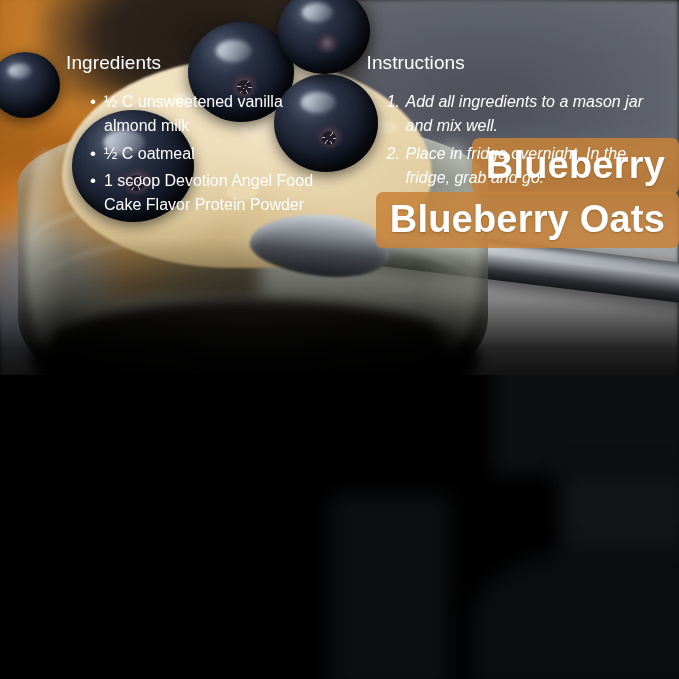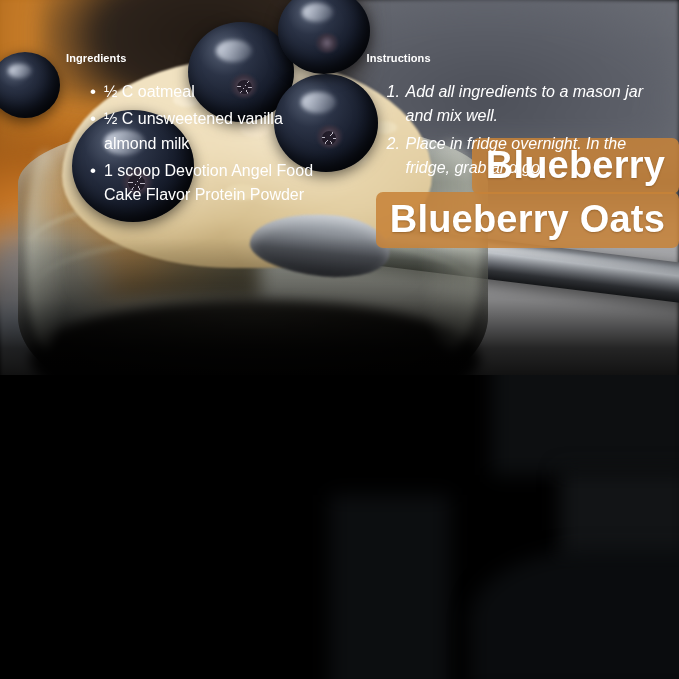--- a/index.html
+++ b/index.html
@@ -198,21 +198,21 @@
 
   #columns {
     position:absolute; inset:0; z-index:7;
     display:flex; padding:52px 20px 0 20px;
   }
   .col { flex:0 0 50%; }
   .col-right { padding-left:27px; }
   .col-left { padding-left:46px; }
 
   h2.section-title {
-    font-size:11px; font-weight:bold; color:#ffffff;
+    font-size:19px; font-weight:normal; color:#ffffff;
     margin-bottom:16px; letter-spacing:.1px;
   }
 
   ul.ing, ol.ins { list-style:none; }
   ul.ing li, ol.ins li {
     position:relative;
     font-size:16px; color:#fff; line-height:1.52;
     margin-bottom:3px;
   }
   ul.ing { padding-left:26px; }
@@ -298,22 +298,22 @@
     <div class="panel-shape ps1"></div>
     <div class="panel-shape ps2"></div>
     <div class="panel-shape ps3"></div>
     <div class="panel-shape ps4"></div>
   </div>
 
   <div id="columns">
     <div class="col col-left">
       <h2 class="section-title">Ingredients</h2>
       <ul class="ing">
+        <li>½ C unsweetened vanilla almond milk</li>
         <li>½ C oatmeal</li>
-        <li>½ C unsweetened vanilla almond milk</li>
         <li>1 scoop Devotion Angel Food Cake Flavor Protein Powder</li>
       </ul>
     </div>
 
     <div class="col col-right">
       <h2 class="section-title">Instructions</h2>
       <ol class="ins">
         <li>Add all ingredients to a mason jar and mix well.</li>
         <li>Place in fridge overnight. In the fridge, grab and go.</li>
       </ol>

